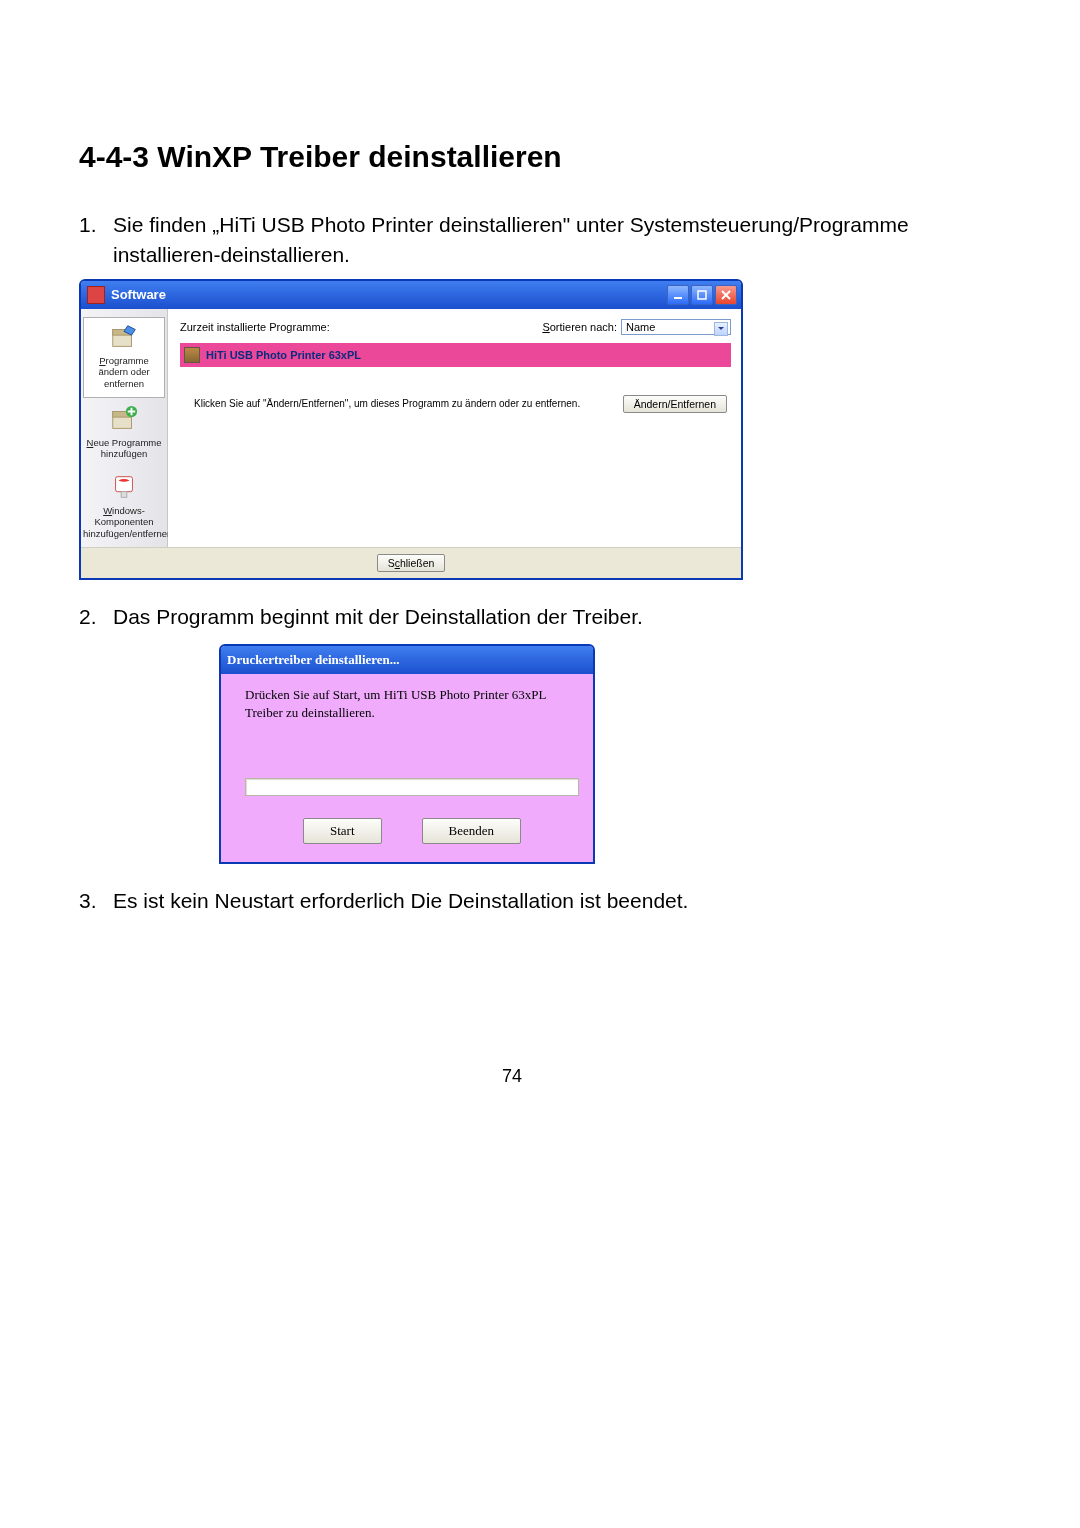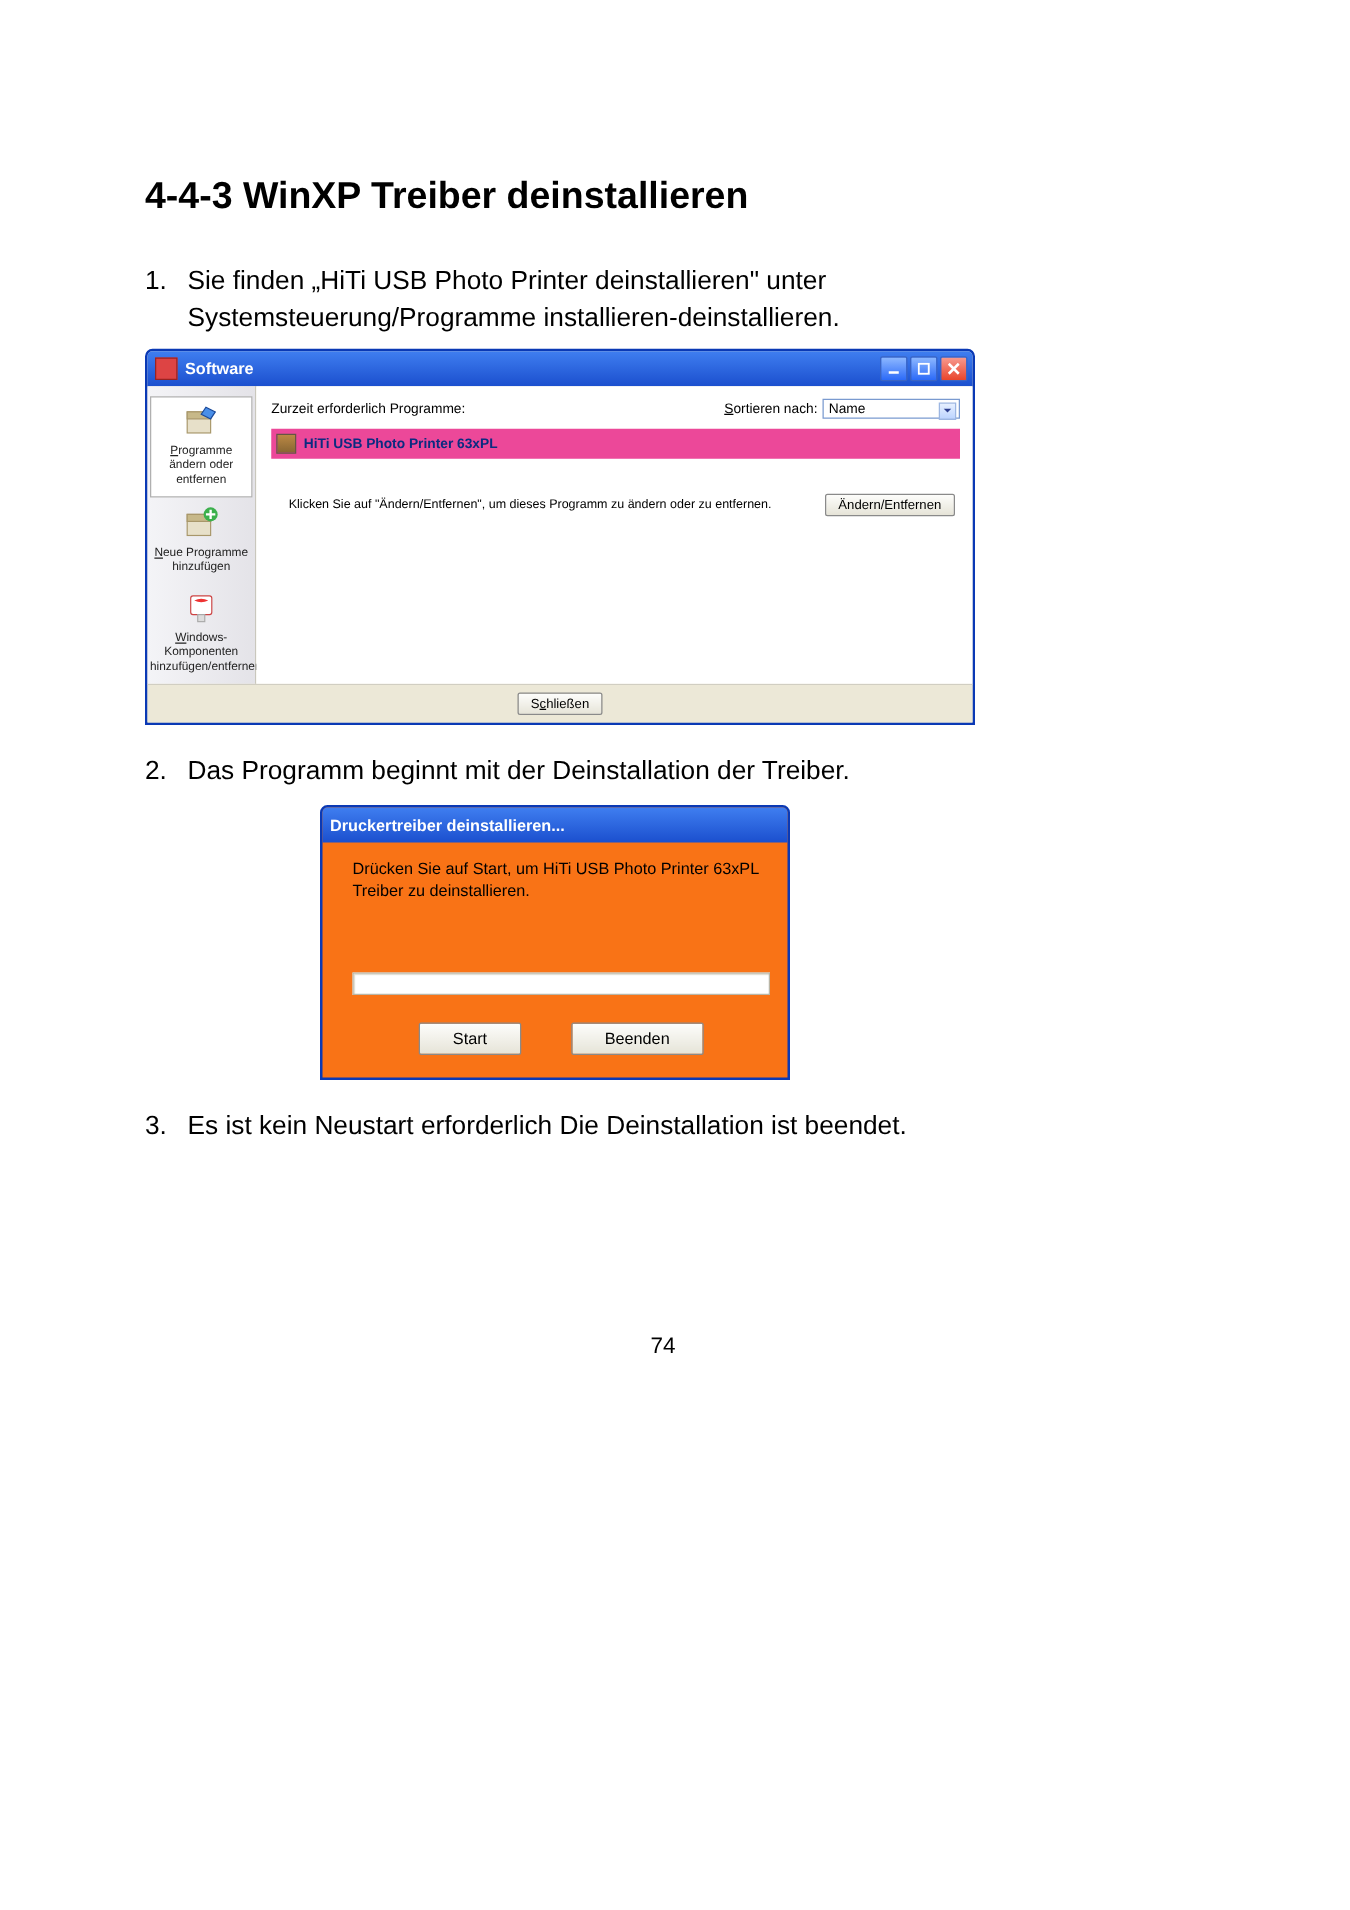--- a/index.html
+++ b/index.html
@@ -3,21 +3,21 @@
 <meta charset="utf-8">
 <style>
   body {
     margin: 0;
     background: #fff;
     font-family: Arial, Helvetica, sans-serif;
     color: #000;
     width: 1080px;
   }
   .page {
-    padding: 140px 135px 60px 116px;
+    padding: 140px 135px 60px 79px;
   }
   h2 {
     font-size: 30px;
     margin: 0 0 36px 0;
     font-weight: bold;
   }
   .num-item {
     display: flex;
     font-size: 21px;
     line-height: 1.45;
@@ -163,21 +163,22 @@
     background: #ece8d7;
     border-top: 1px solid #d1cec2;
   }
 
   
   .dlg {
     width: 372px;
     margin: 12px 0 22px 140px;
     border: 2px solid #0a39b5;
     border-radius: 6px 6px 0 0;
-    background: #f97316;
+    background: #f0abfc;
+    font-family: Liberation Serif, serif;
   }
   .dlg .titlebar { border-radius: 4px 4px 0 0; }
   .dlg-body {
     padding: 12px 14px 14px 24px;
     font-size: 13px;
     line-height: 1.35;
   }
   .dlg-txt { min-height: 92px; }
   .progress {
     height: 16px;
@@ -264,21 +265,21 @@
                 <rect x="7" y="5" width="18" height="16" rx="2" fill="#fff" stroke="#c44"></rect>
                 <path d="M10 9 q6 -3 12 0 q-6 3 -12 0" fill="#e33"></path>
                 <rect x="13" y="21" width="6" height="6" fill="#ddd" stroke="#aaa"></rect>
               </svg>
           </div>
           <div><span class="u">W</span>indows-Komponenten hinzufügen/entfernen</div>
         </div>
       </div>
       <div class="content">
         <div class="content-top">
-          <span class="lbl">Zurzeit erforderlich Programme:</span>
+          <span class="lbl">Zurzeit installierte Programme:</span>
           <span style="margin-right:4px;"><span class="u">S</span>ortieren nach:</span>
           <div class="sel-box"><span>Name</span></div>
         </div>
         <div class="prog-row">
           <div class="pi"></div>
           <span class="pn">HiTi USB Photo Printer 63xPL</span>
         </div>
         <div class="prog-hint">
           <span>Klicken Sie auf "Ändern/Entfernen", um dieses Programm zu ändern oder zu entfernen.</span>
           <span class="xp-btn">Ändern/Entfernen</span>

